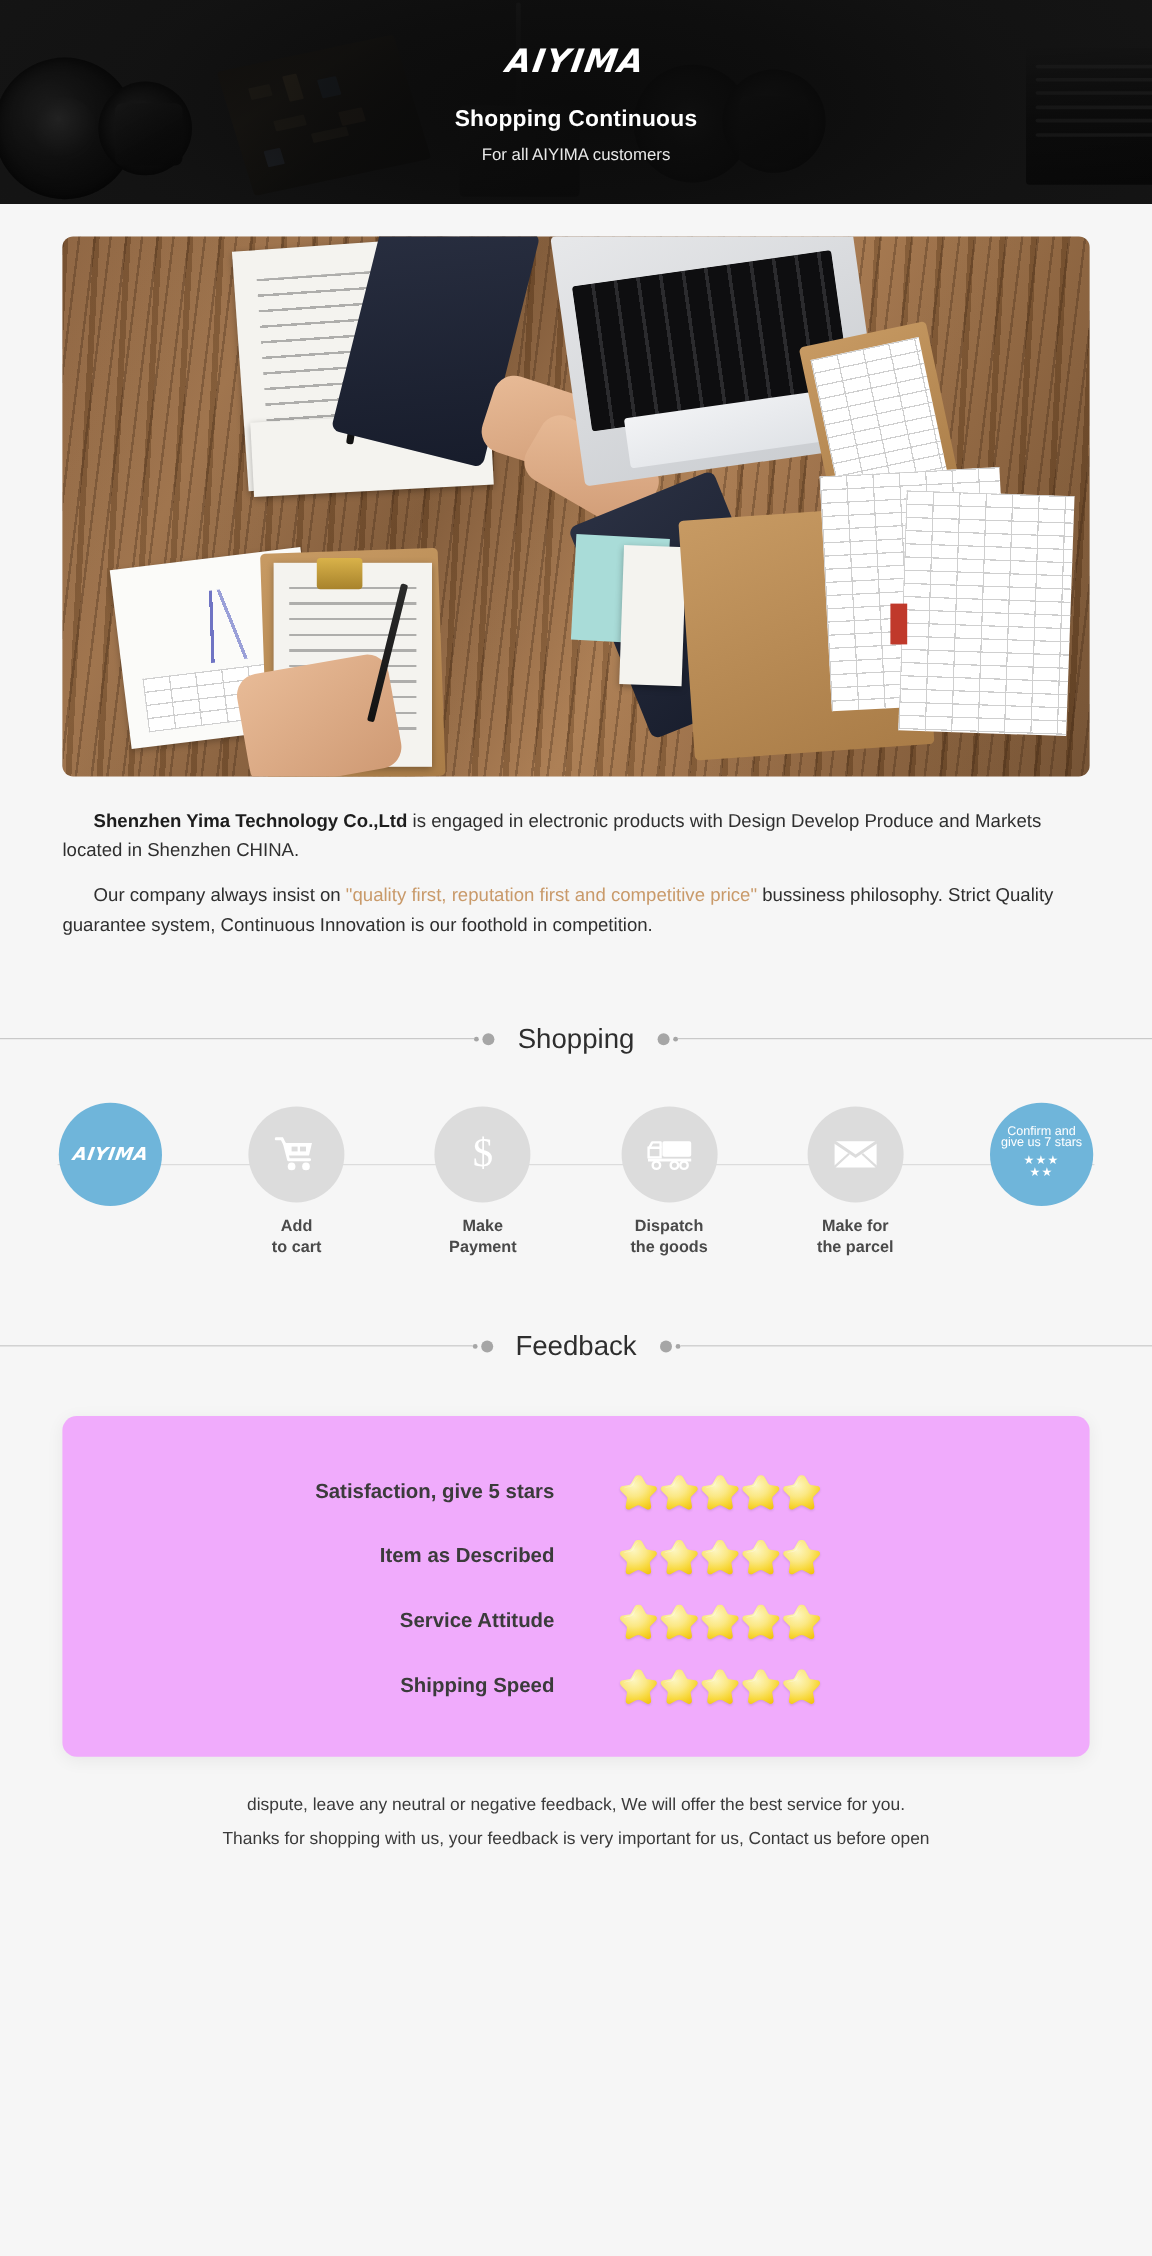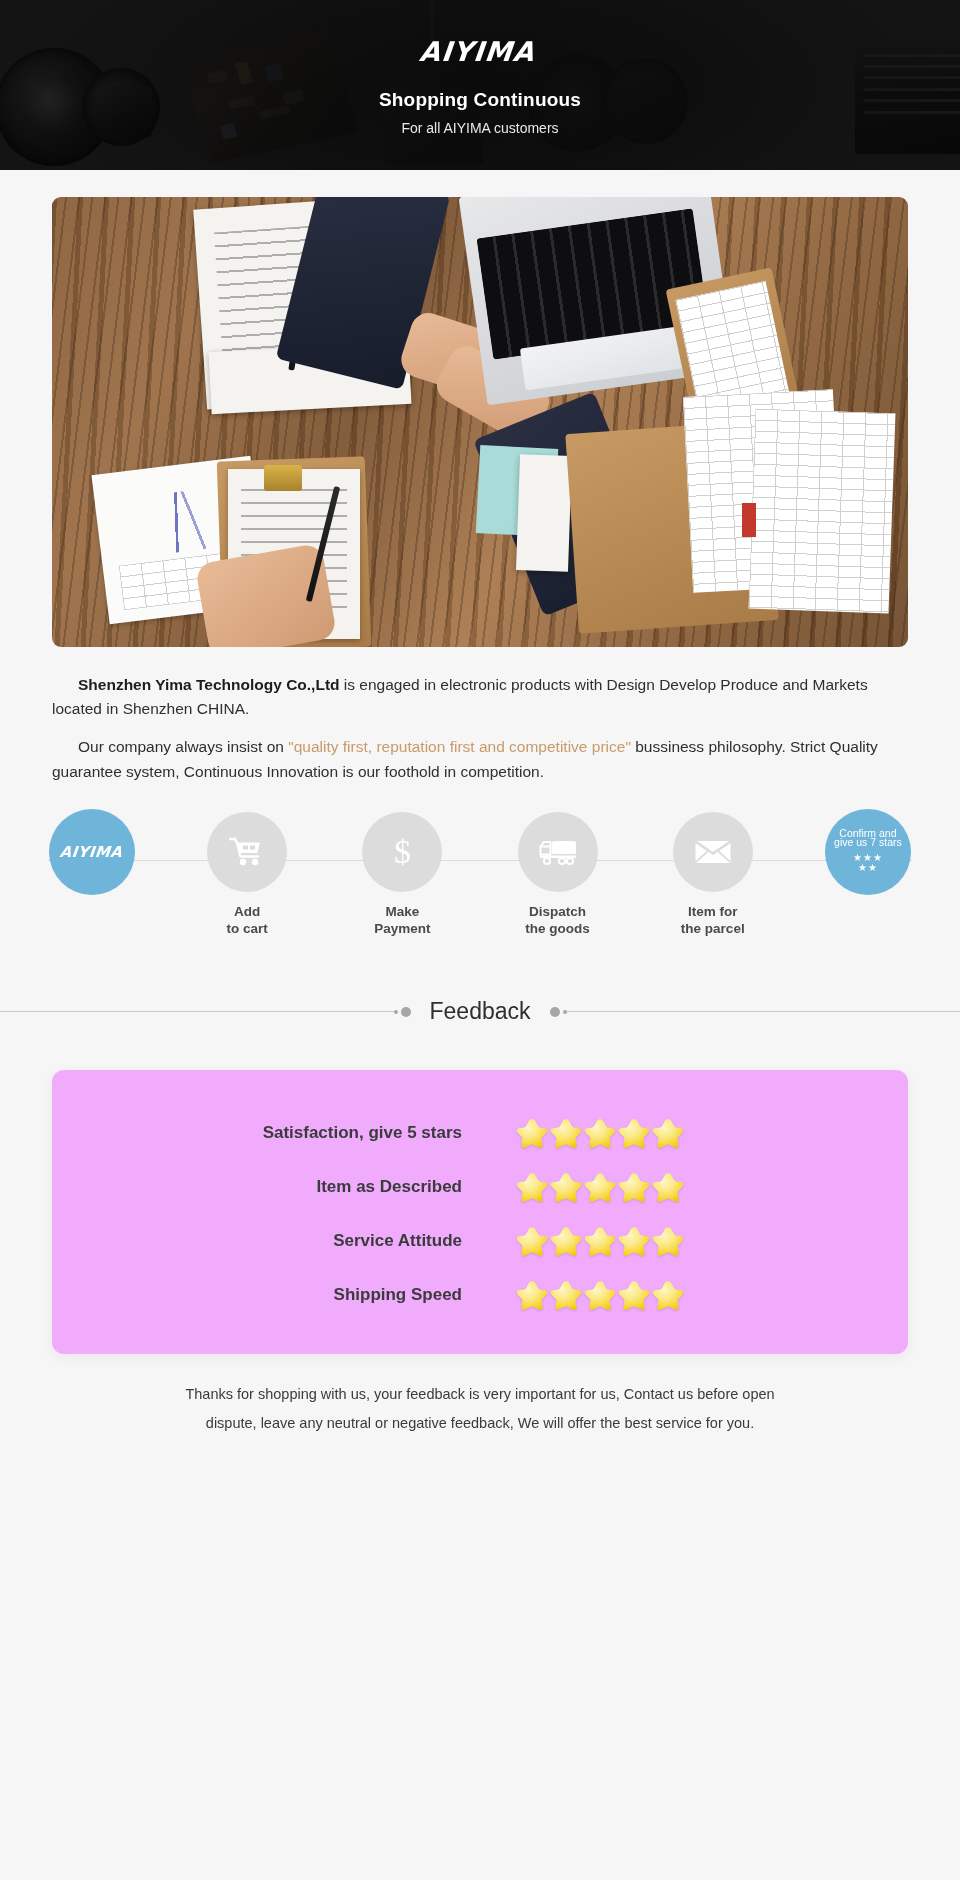--- a/index.html
+++ b/index.html
@@ -384,20 +384,29 @@
 
   <div class="about-text">
     <p>
       <span class="indent"></span><b>Shenzhen Yima Technology Co.,Ltd</b><span> is engaged in electronic products with Design Develop Produce and Markets located in Shenzhen CHINA.</span>
     </p>
     <p>
       <span class="indent"></span><span>Our company always insist on </span><span class="quote-hl">"quality first, reputation first and competitive price"</span><span> bussiness philosophy. Strict Quality guarantee system, Continuous Innovation is our foothold in competition.</span>
     </p>
   </div>
 
+  <div class="sect-head" style="margin-top:54px;">
+    <span class="rule"></span>
+    <span class="dot-sm"></span>
+    <span class="dot-lg"></span>
+    <span class="sect-title">Shopping</span>
+    <span class="dot-lg"></span>
+    <span class="dot-sm"></span>
+    <span class="rule"></span>
+  </div>
 
   <div class="steps-wrap">
     <div class="steps-line"></div>
     <div class="steps">
 
       <div class="step">
         <div class="step-circle accent">
           <span class="circ-logo">AIYIMA</span>
         </div>
       </div>
@@ -450,21 +459,21 @@
 
       <div class="step">
         <div class="step-circle">
           <svg width="38" height="26" viewBox="0 0 38 26">
             <rect x="1.5" y="2" width="35" height="22" rx="1.5" fill="#fff"></rect>
             <path d="M1.5 2.6 L19 14.5 L36.5 2.6" fill="none" stroke="#dcdcdc" stroke-width="2.6"></path>
             <path d="M1.5 23.4 L13.5 12.5 M36.5 23.4 L24.5 12.5" fill="none" stroke="#dcdcdc" stroke-width="1.8"></path>
           </svg>
         </div>
         <div class="step-label">
-          <div>Item for</div>
+          <div>Make for</div>
           <div>the parcel</div>
         </div>
       </div>
 
       <div class="step">
         <div class="step-circle accent">
           <div>
             <div class="confirm-txt">Confirm and</div>
             <div class="confirm-txt">give us 7 stars</div>
             <span class="mini-stars">
@@ -745,17 +754,17 @@
     </radialGradient>
   </defs>
   <path fill="url(#sg3_4)" d="M24 2.5c2.1 0 3.4 1.6 4.4 3.4l3.5 6.4c.8 1.5 1.7 2.1 3.4 2.4l7.2 1.2c2.3.4 3.6 1.6 3.6 3.4 0 1.4-.8 2.6-2.1 3.9l-5.3 5.3c-1.2 1.2-1.6 2.2-1.3 3.9l1.2 6.9c.2 1.2.3 1.9.3 2.6 0 1.9-1.2 3.5-3.2 3.5-1.1 0-2.2-.4-3.4-1.1l-6.4-3.4c-1.2-.6-1.9-.8-2.9-.8s-1.7.2-2.9.8l-6.4 3.4c-1.2.7-2.3 1.1-3.4 1.1-2 0-3.2-1.6-3.2-3.5 0-.7.1-1.4.3-2.6l1.2-6.9c.3-1.7-.1-2.7-1.3-3.9L2 23.2C.7 21.9 0 20.7 0 19.3c0-1.8 1.3-3 3.6-3.4l7.2-1.2c1.7-.3 2.6-.9 3.4-2.4l3.5-6.4c1-1.8 2.2-3.4 4.3-3.4z" transform="translate(1,0)"></path>
   <path fill="#ffffff" opacity=".35" d="M20 8.5c1.2-2.2 2.6-3.6 4-3.6-2.6 1.4-4.3 5-5.6 8.6-.8 2.3-2.4 3.3-5.2 3.9-2.5.5-5.6.9-7.6 1.6 1-1.2 3-1.9 6-2.4 2.6-.5 4-1.2 5-3.1z"></path>
 </svg>
         </div>
     </div>
   </div>
 
   <div class="thanks">
+    <div>dispute, leave any neutral or negative feedback, We will offer the best service for you.</div>
     <div>Thanks for shopping with us, your feedback is very important for us, Contact us before open</div>
-    <div>dispute, leave any neutral or negative feedback, We will offer the best service for you.</div>
   </div>
 
 </div>
 
 </body></html>

